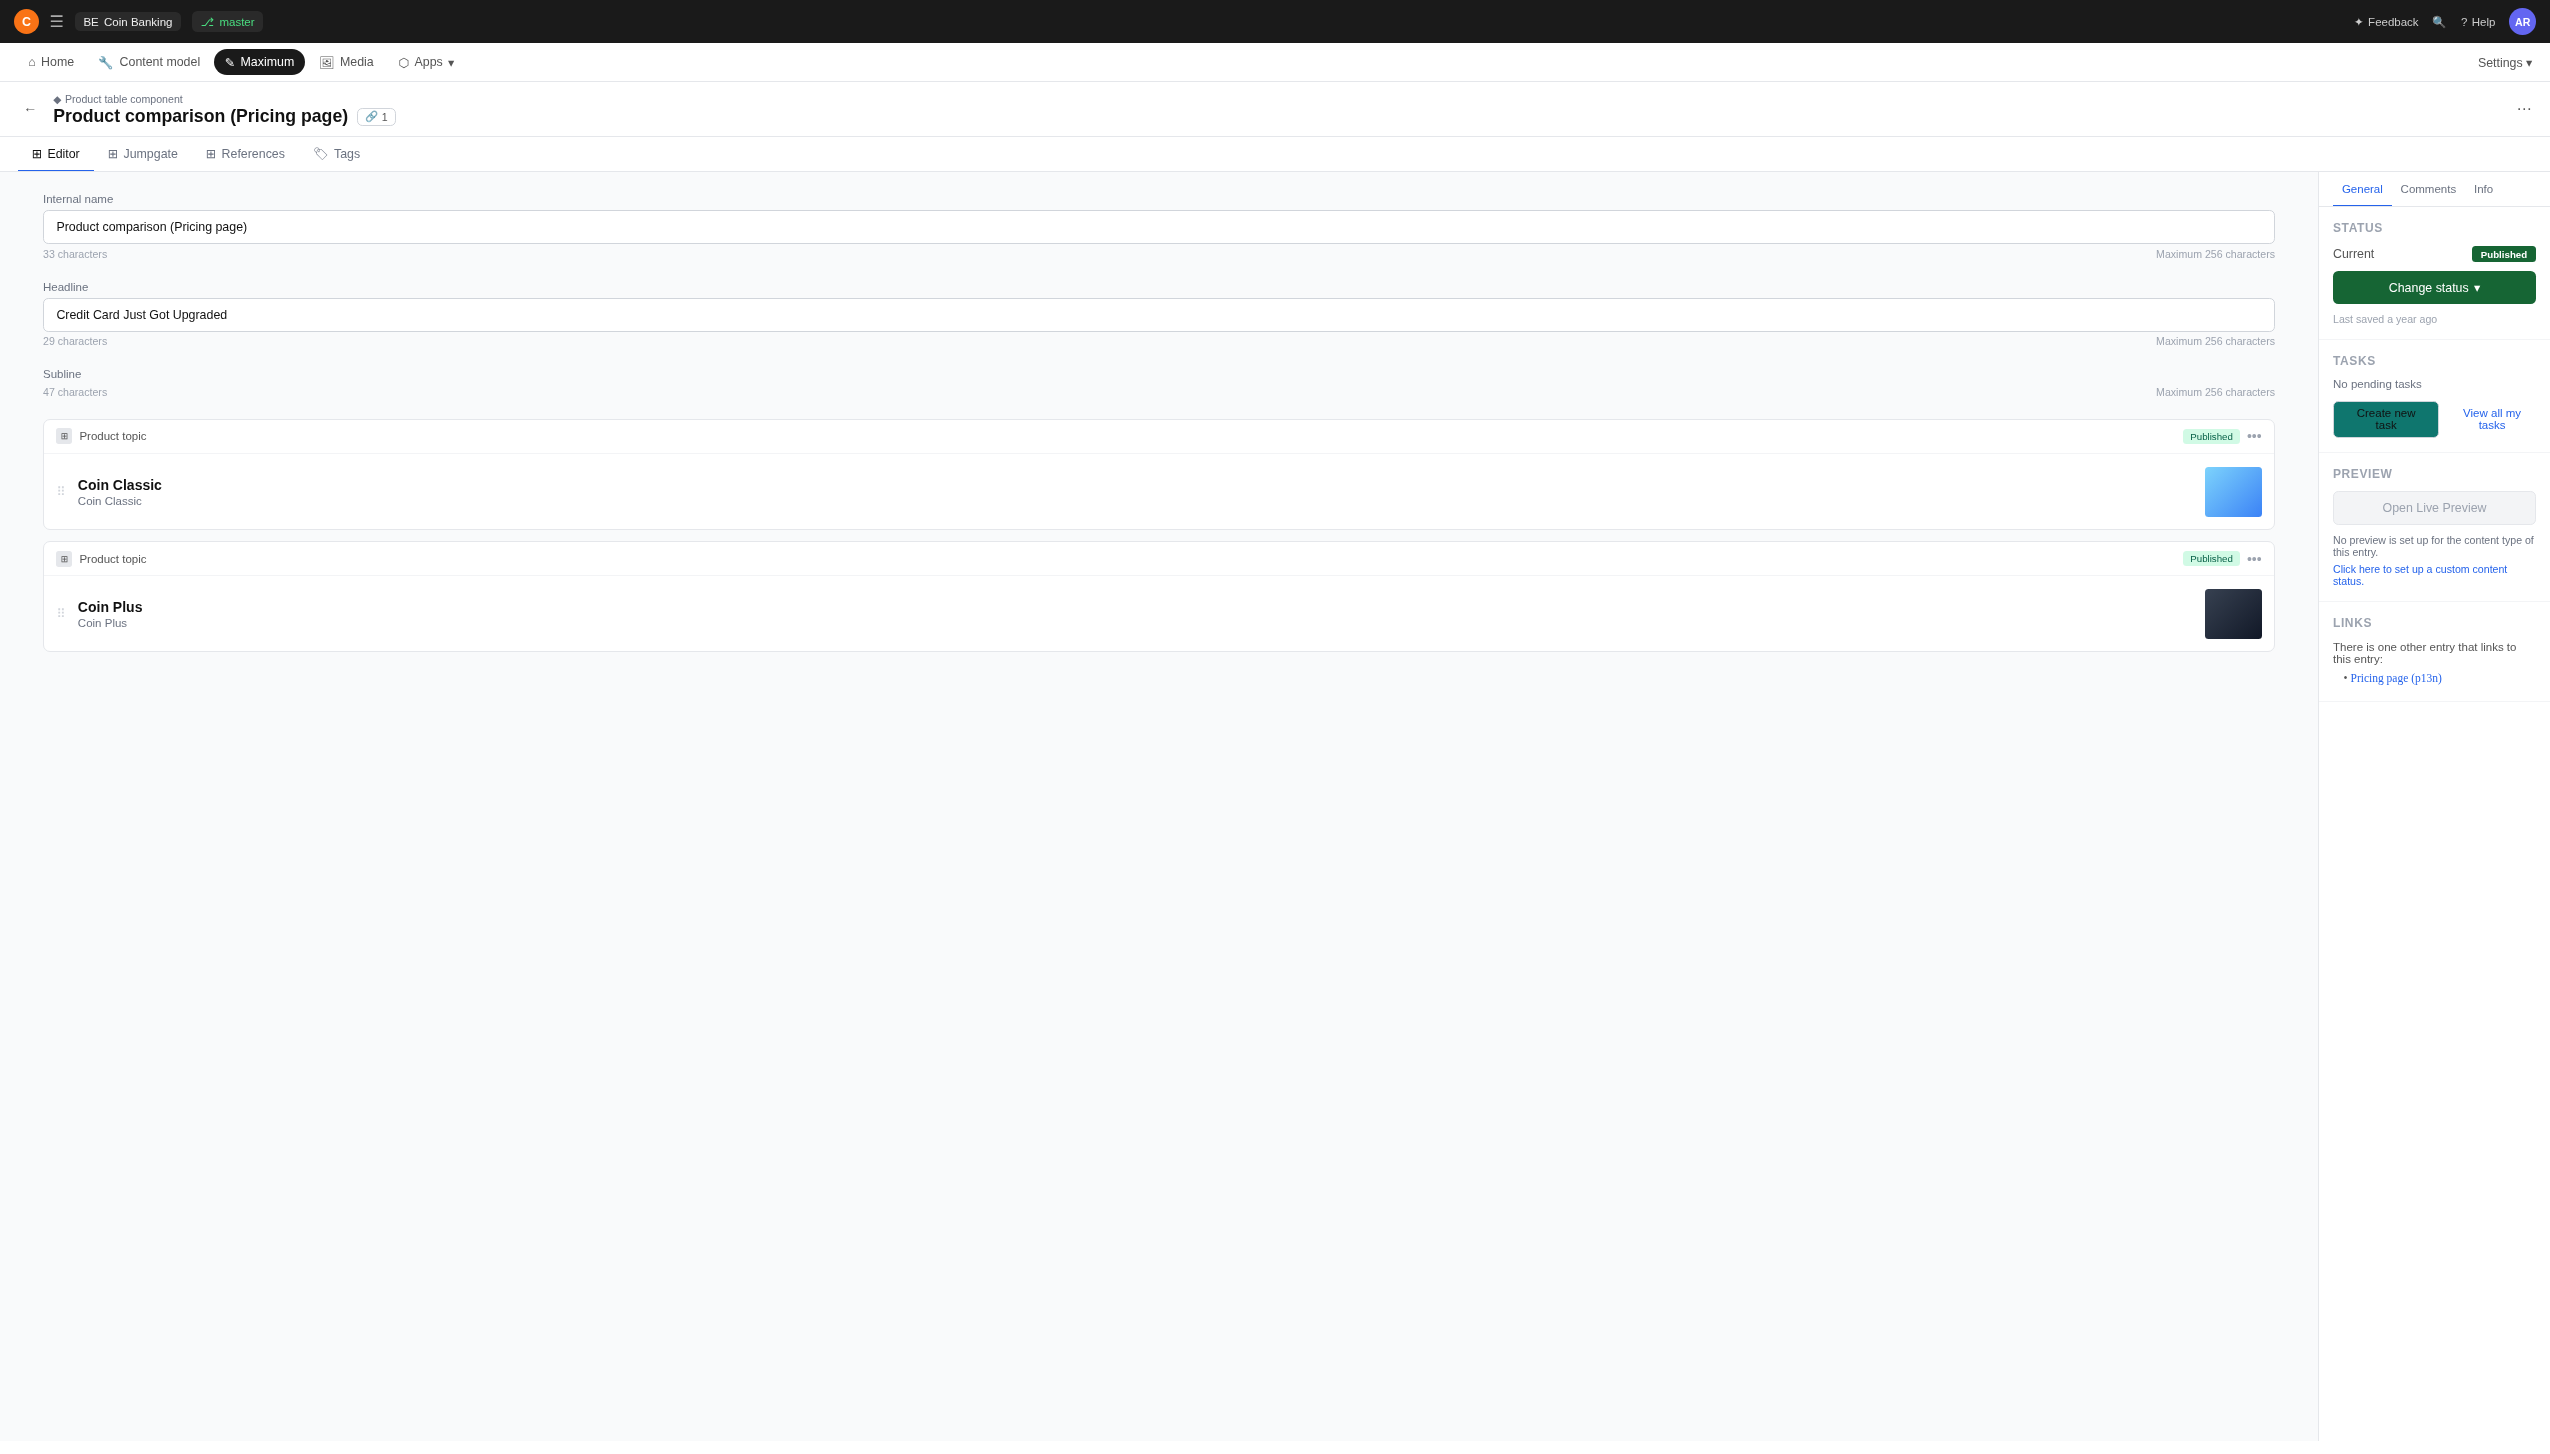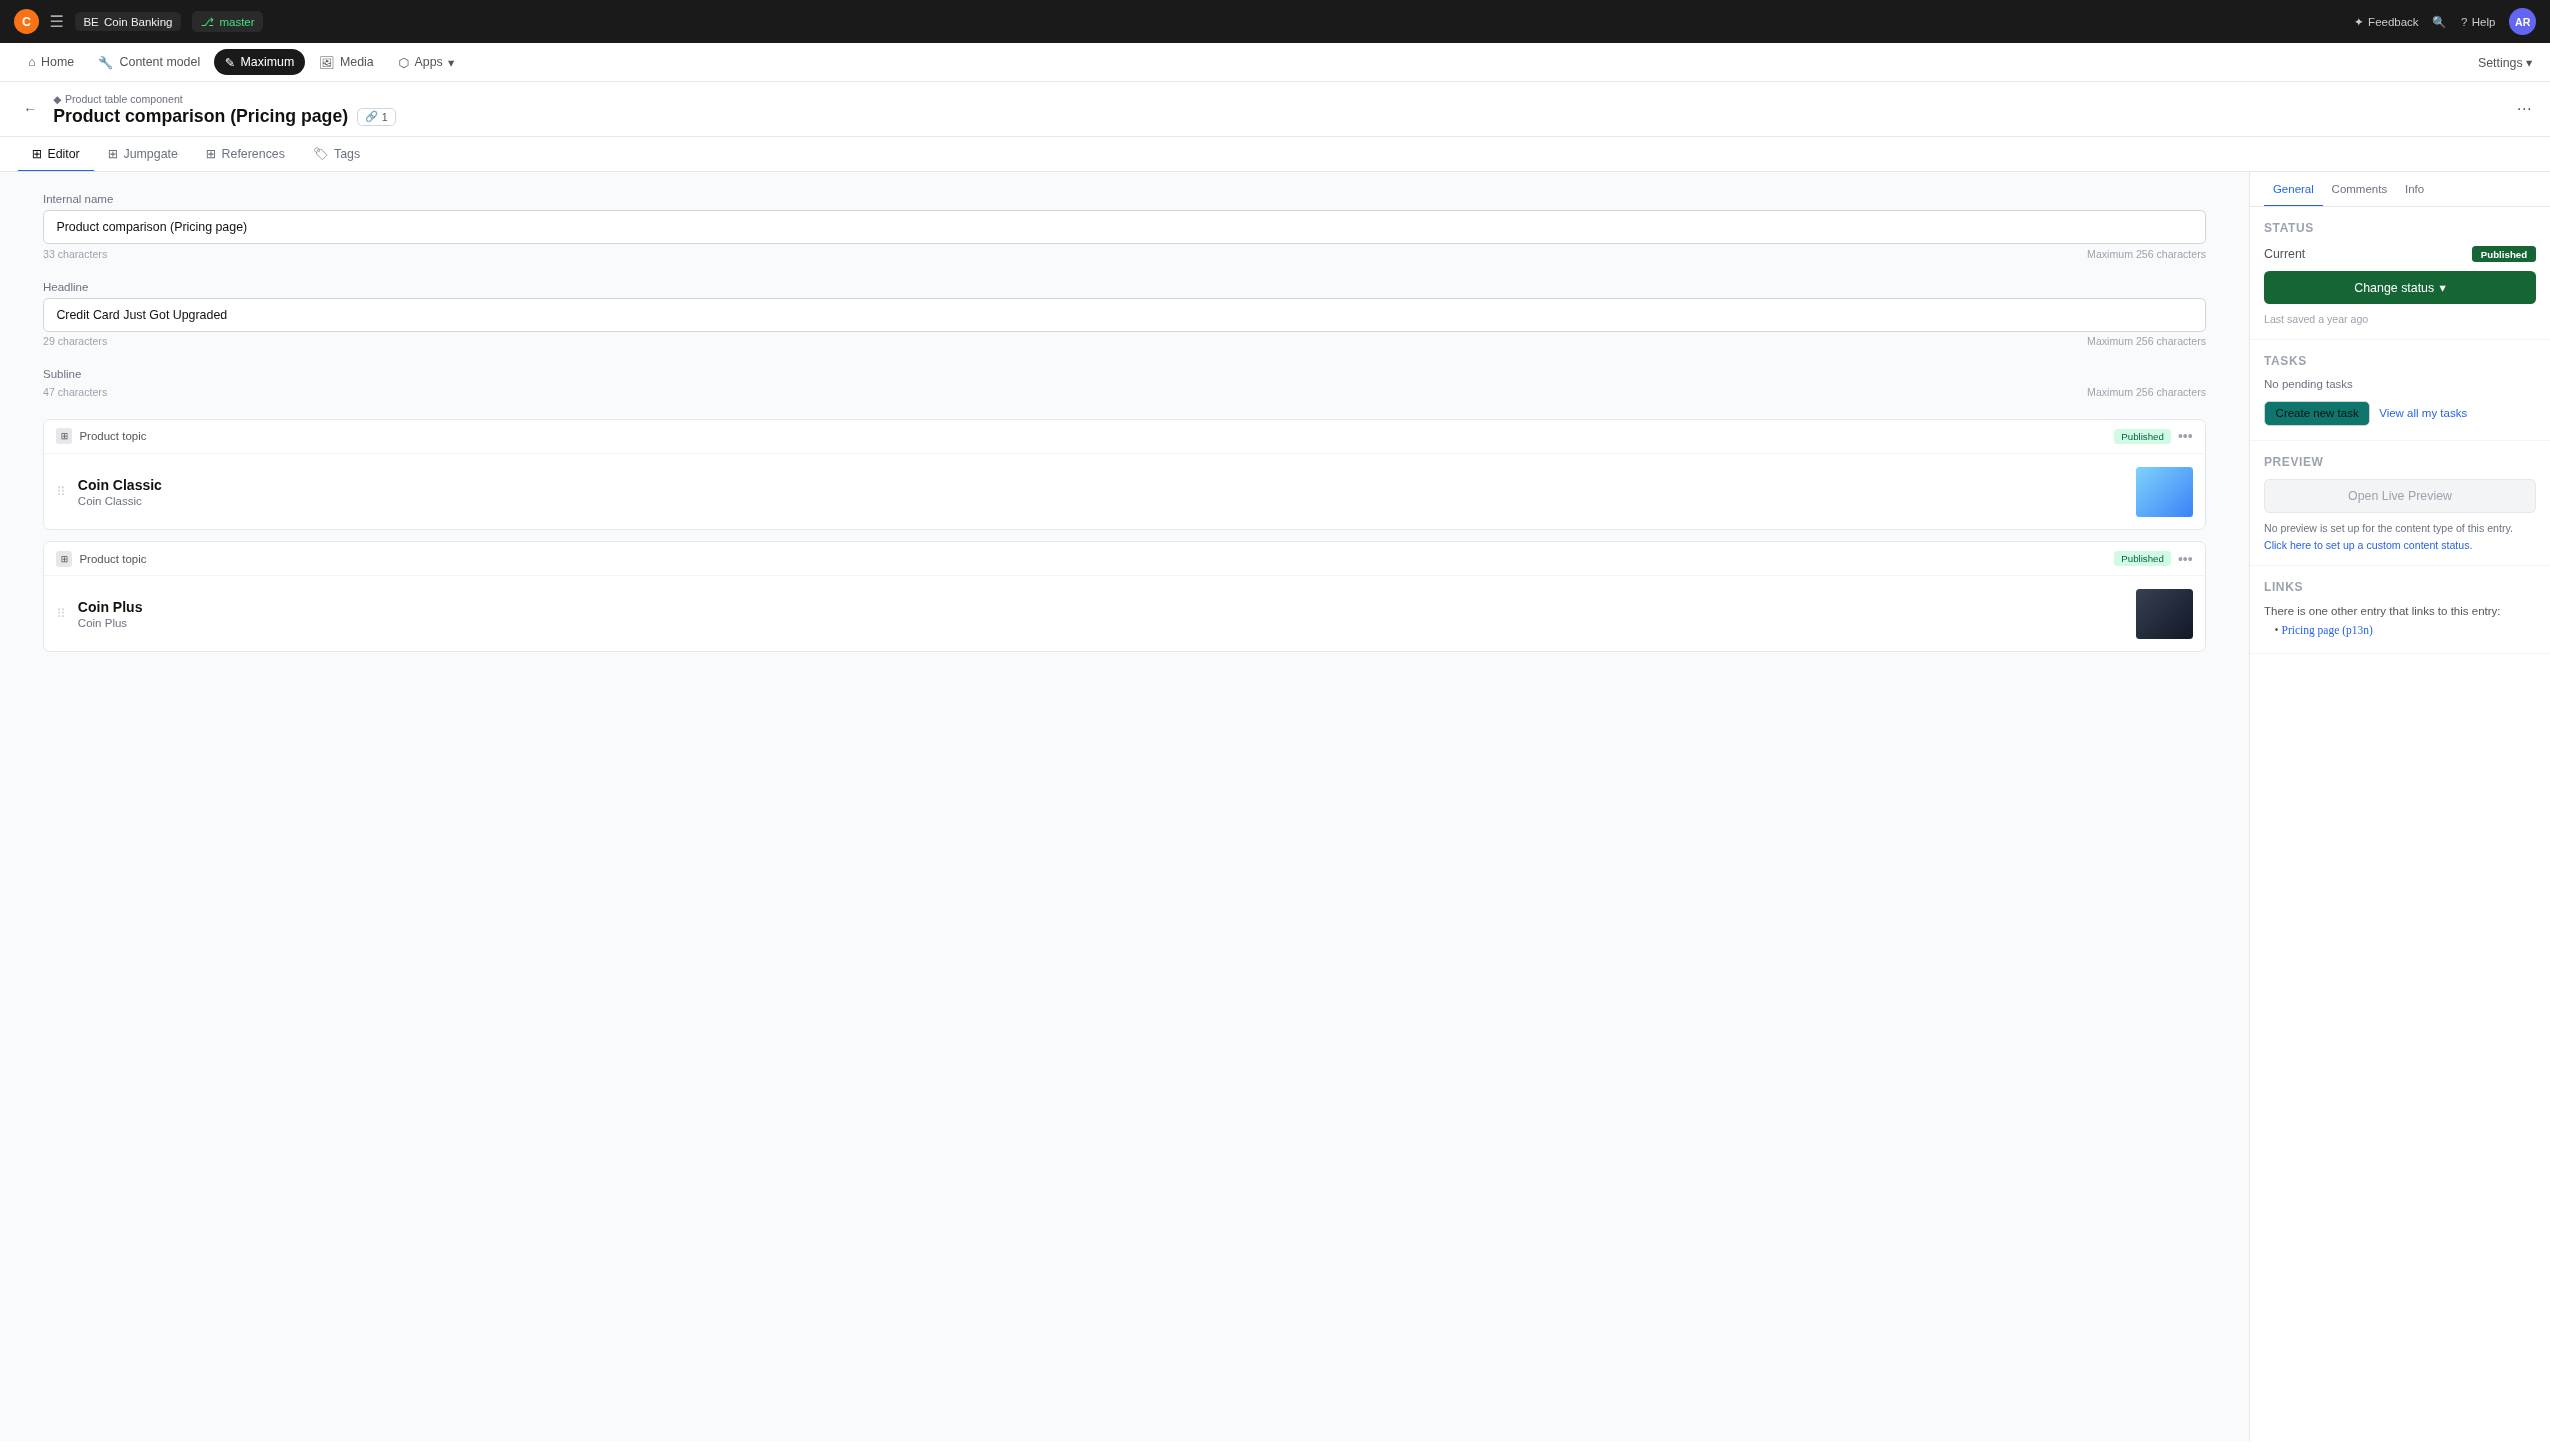--- a/index.html
+++ b/index.html
@@ -95,21 +95,21 @@
     .drag-handle { color: #d1d5db; cursor: grab; font-size: 12.4px; margin-right: 1.8px; }
     .product-info { flex: 1; }
     .product-name { font-size: 14px; font-weight: 600; color: #111; }
     .product-sub { font-size: 11.5px; color: #6b7280; margin-top: 1.8px; }
     .product-thumb { width: 57px; height: 50px; background: #93c5fd; border-radius: 3.5px; overflow: hidden; display: flex; align-items: center; justify-content: center; }
     .product-thumb-inner { width: 100%; height: 100%; background: linear-gradient(135deg, #7dd3fc 0%, #3b82f6 100%); }
     .product-thumb-dark { background: linear-gradient(135deg, #374151 0%, #111827 100%); }
 
     
     .right-panel {
-      width: 301px;
+      width: 232px;
       border-left: 0.9px solid #e5e7eb;
       background: #fff;
       overflow-y: auto;
       flex-shrink: 0;
     }
     .right-panel-tabs { display: flex; border-bottom: 0.9px solid #e5e7eb; padding: 0 14px; }
     .right-tab { padding: 10.6px 8.9px; font-size: 11.5px; color: #6b7280; cursor: pointer; border-bottom: 1.8px solid transparent; }
     .right-tab.active { color: #2563eb; border-bottom: 1.8px solid #2563eb; }
     .right-panel-section { padding: 14px; border-bottom: 0.9px solid #f3f4f6; }
     .section-title { font-size: 12px; font-weight: 700; color: #9ca3af; text-transform: uppercase; letter-spacing: 0.05em; margin-bottom: 10.6px; }

